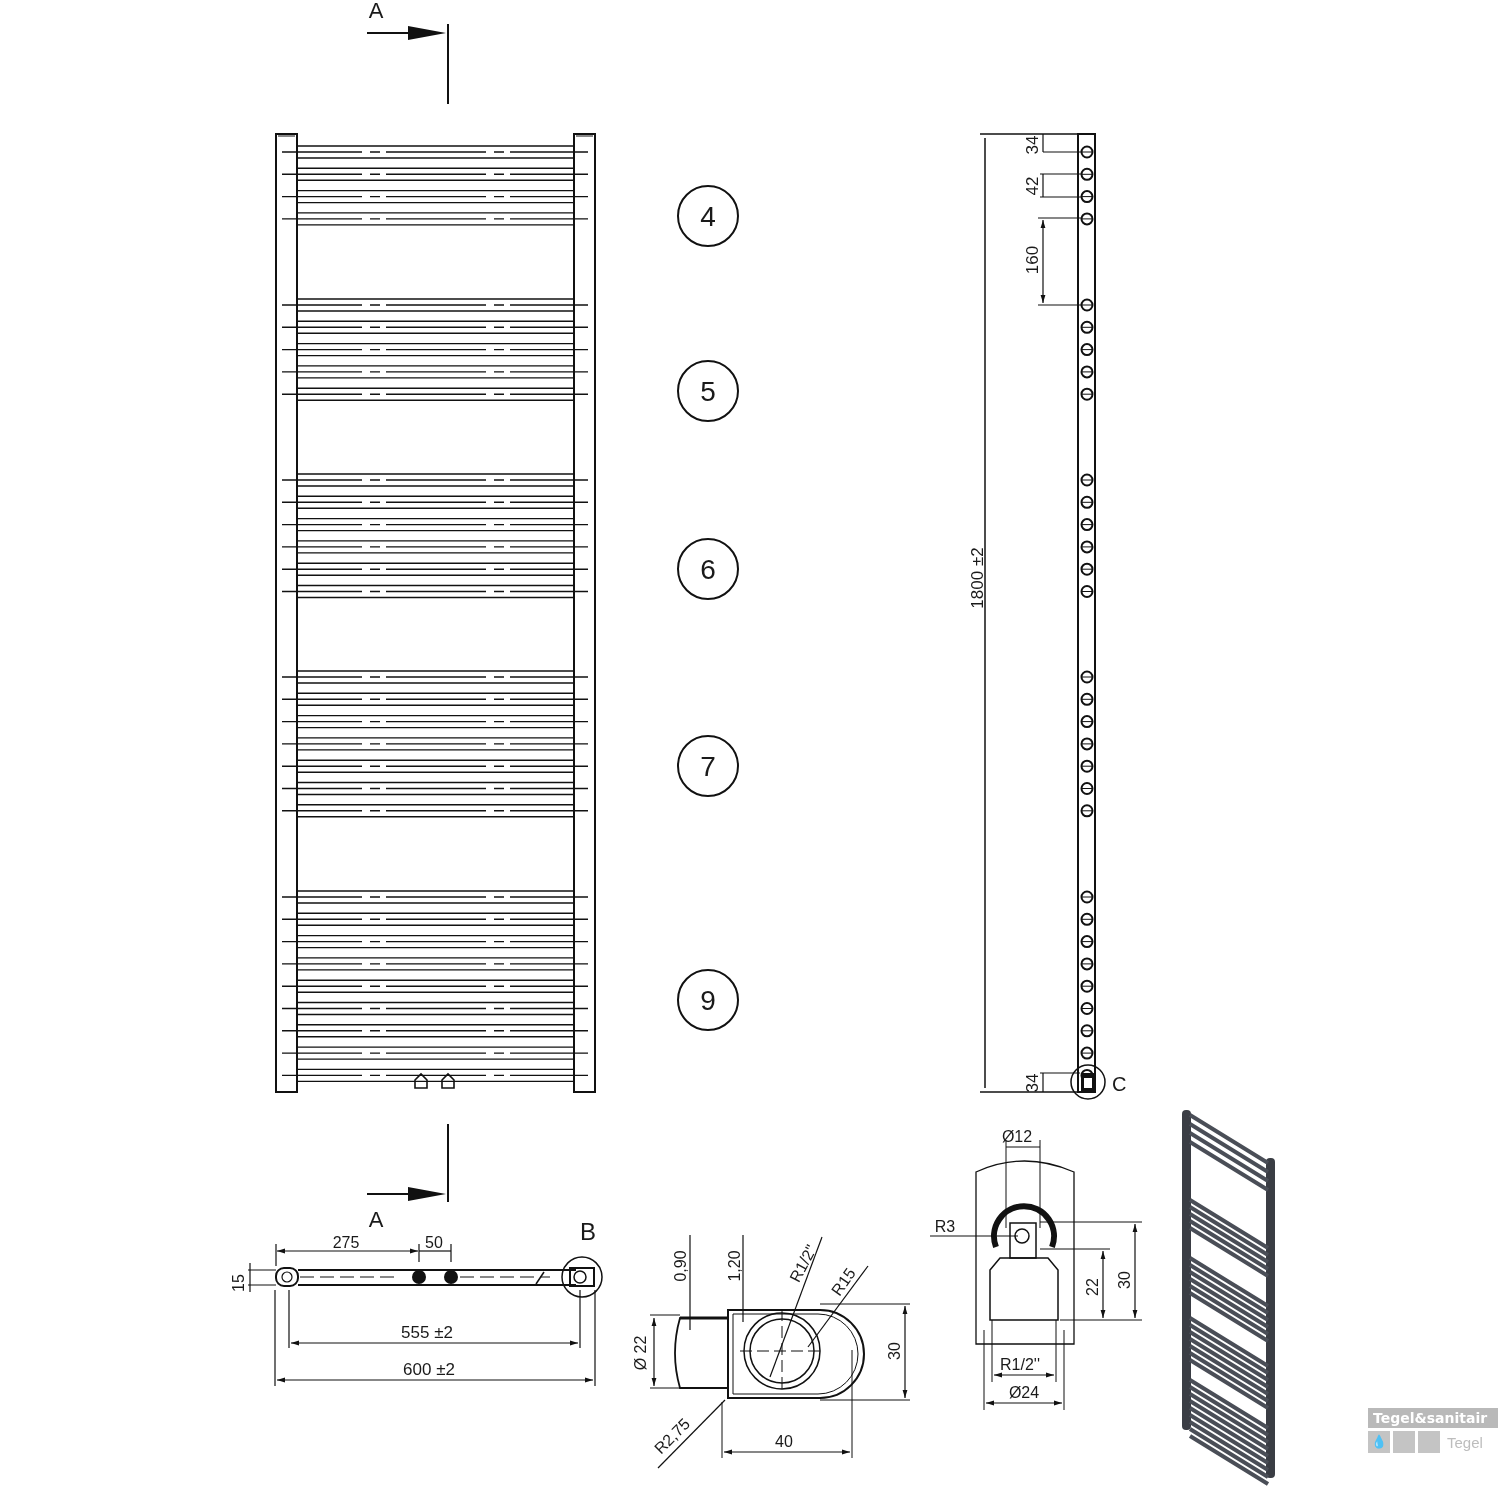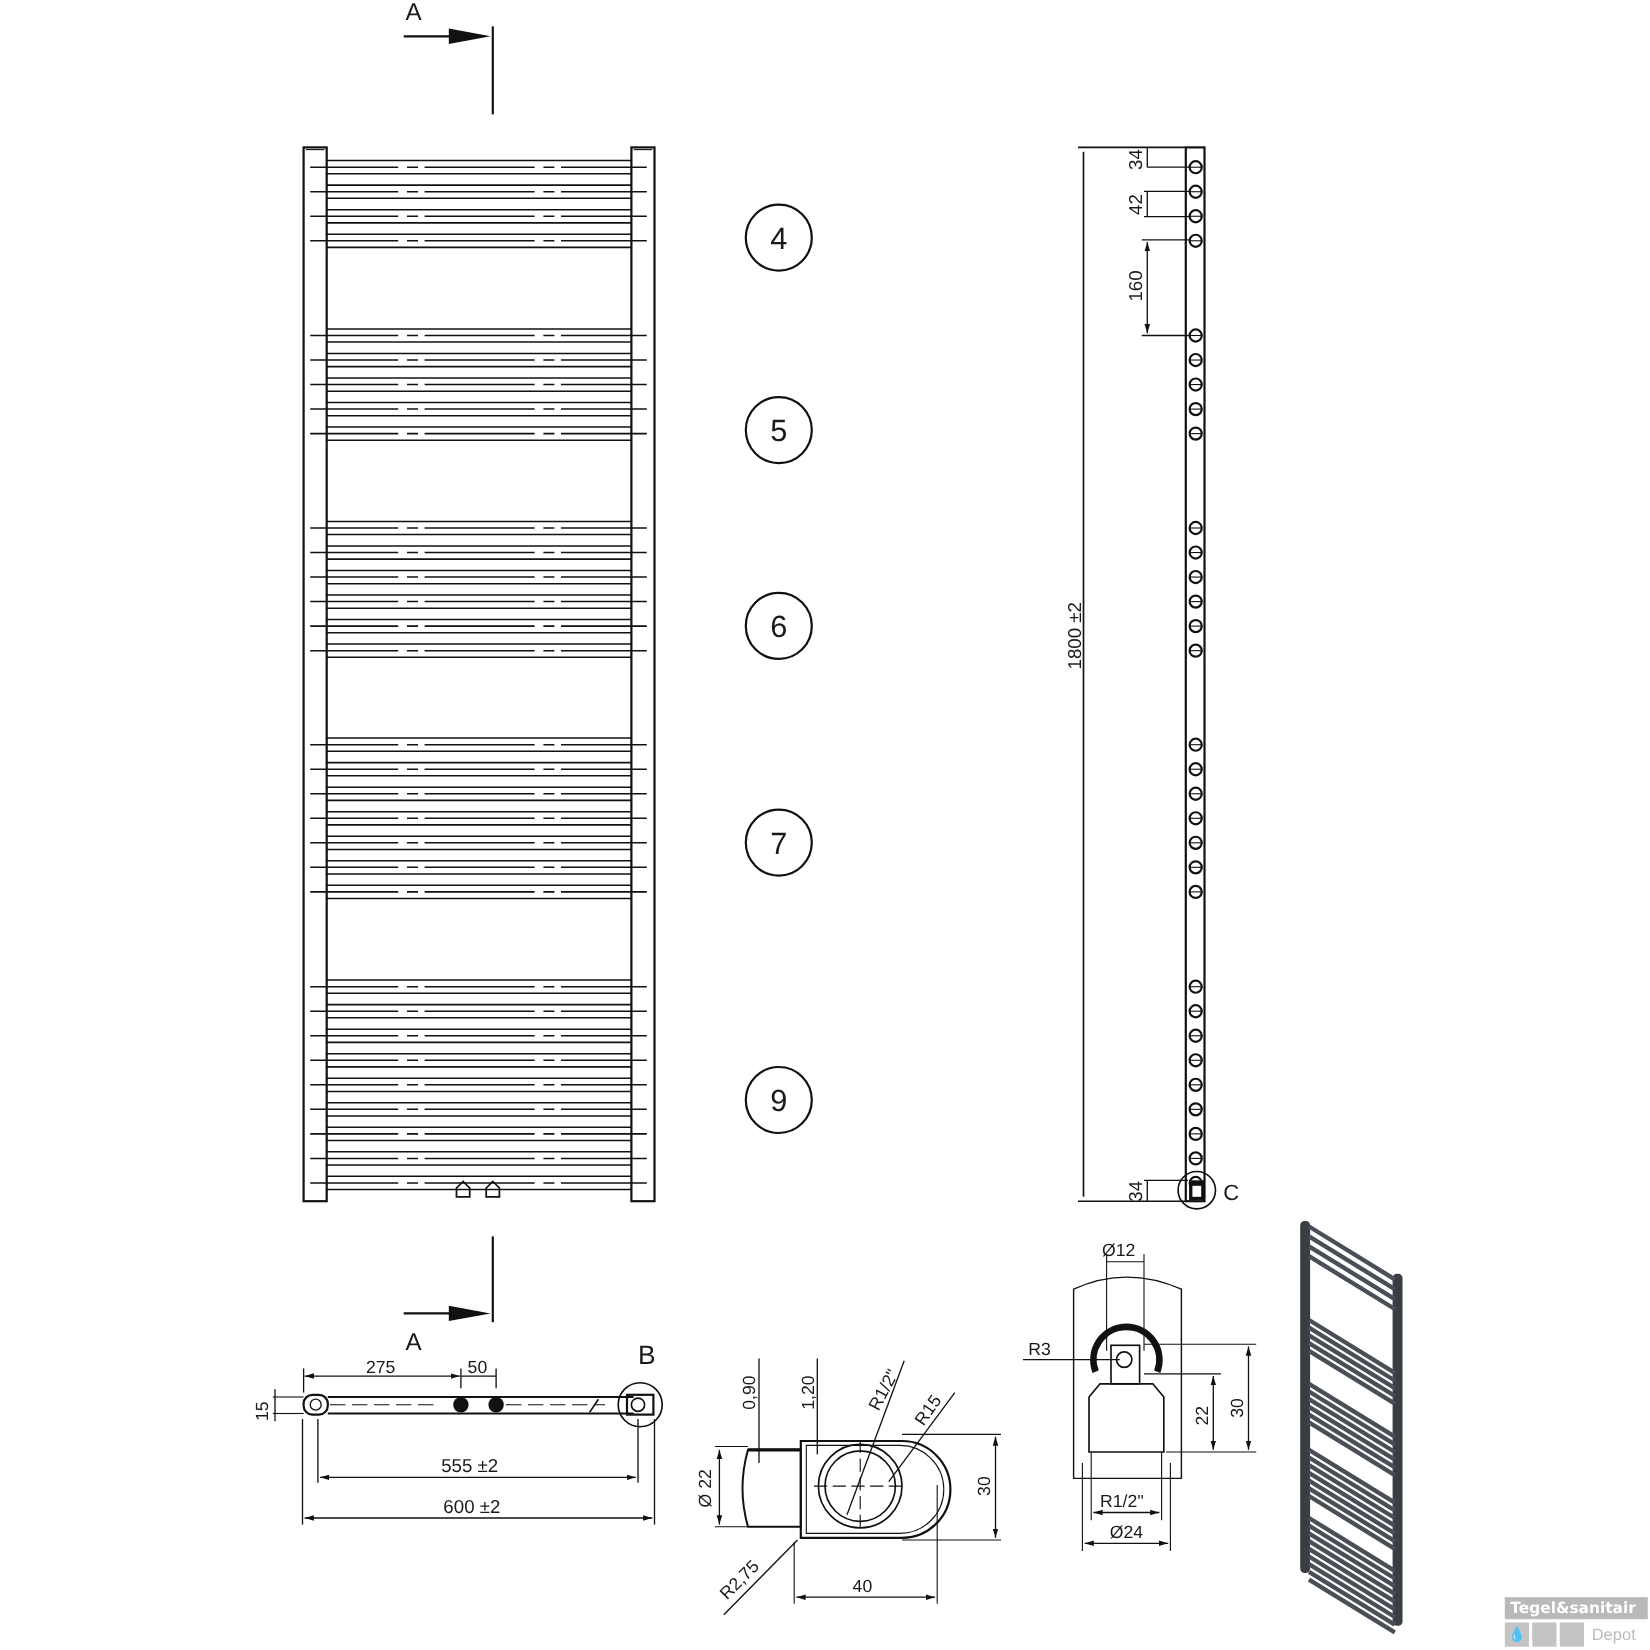--- a/index.html
+++ b/index.html
@@ -1,19 +1,19 @@
 <!DOCTYPE html>
 <html><head>
 <meta charset="utf-8">
 <style>
   html, body { margin:0; padding:0; background:#ffffff; }
   body { width:1500px; height:1500px; position:relative; overflow:hidden; font-family:"Liberation Sans", sans-serif; }
   svg { position:absolute; left:0; top:0; }
   .t { font-family:"Liberation Sans", sans-serif; fill:#1a1a1a; }
-  .logo { position:absolute; left:1368px; top:1452px; width:130px; height:46px; }
+  .logo { position:absolute; left:1368px; top:1408px; width:130px; height:46px; }
   .logo-top { background:#b9b9b9; color:#ffffff; font-family:"DejaVu Sans", sans-serif; font-weight:bold; font-size:14px; height:20px; line-height:20px; padding-left:5px; }
   .logo-bottom { display:flex; margin-top:3px; height:22px; align-items:center; }
   .logo-sq { width:22px; height:22px; background:#c4c4c4; margin-right:3px; color:#fff; font-size:13px; text-align:center; line-height:22px; }
   .logo-word { color:#bdbdbd; font-size:15px; margin-left:4px; font-family:"Liberation Sans", sans-serif; }
 </style>
 </head>
 <body>
 
 <svg width="1500" height="1500" viewBox="0 0 1500 1500" xmlns="http://www.w3.org/2000/svg">
   <defs>
@@ -409,15 +409,15 @@
       </g>
   </g>
 </svg>
 
 <div class="logo">
   <div class="logo-top">Tegel&amp;sanitair</div>
   <div class="logo-bottom">
     <div class="logo-sq">💧</div>
     <div class="logo-sq"></div>
     <div class="logo-sq"></div>
-    <span class="logo-word">Depot</span>
+    <span class="logo-word">Tegel</span>
   </div>
 </div>
 
 </body></html>

